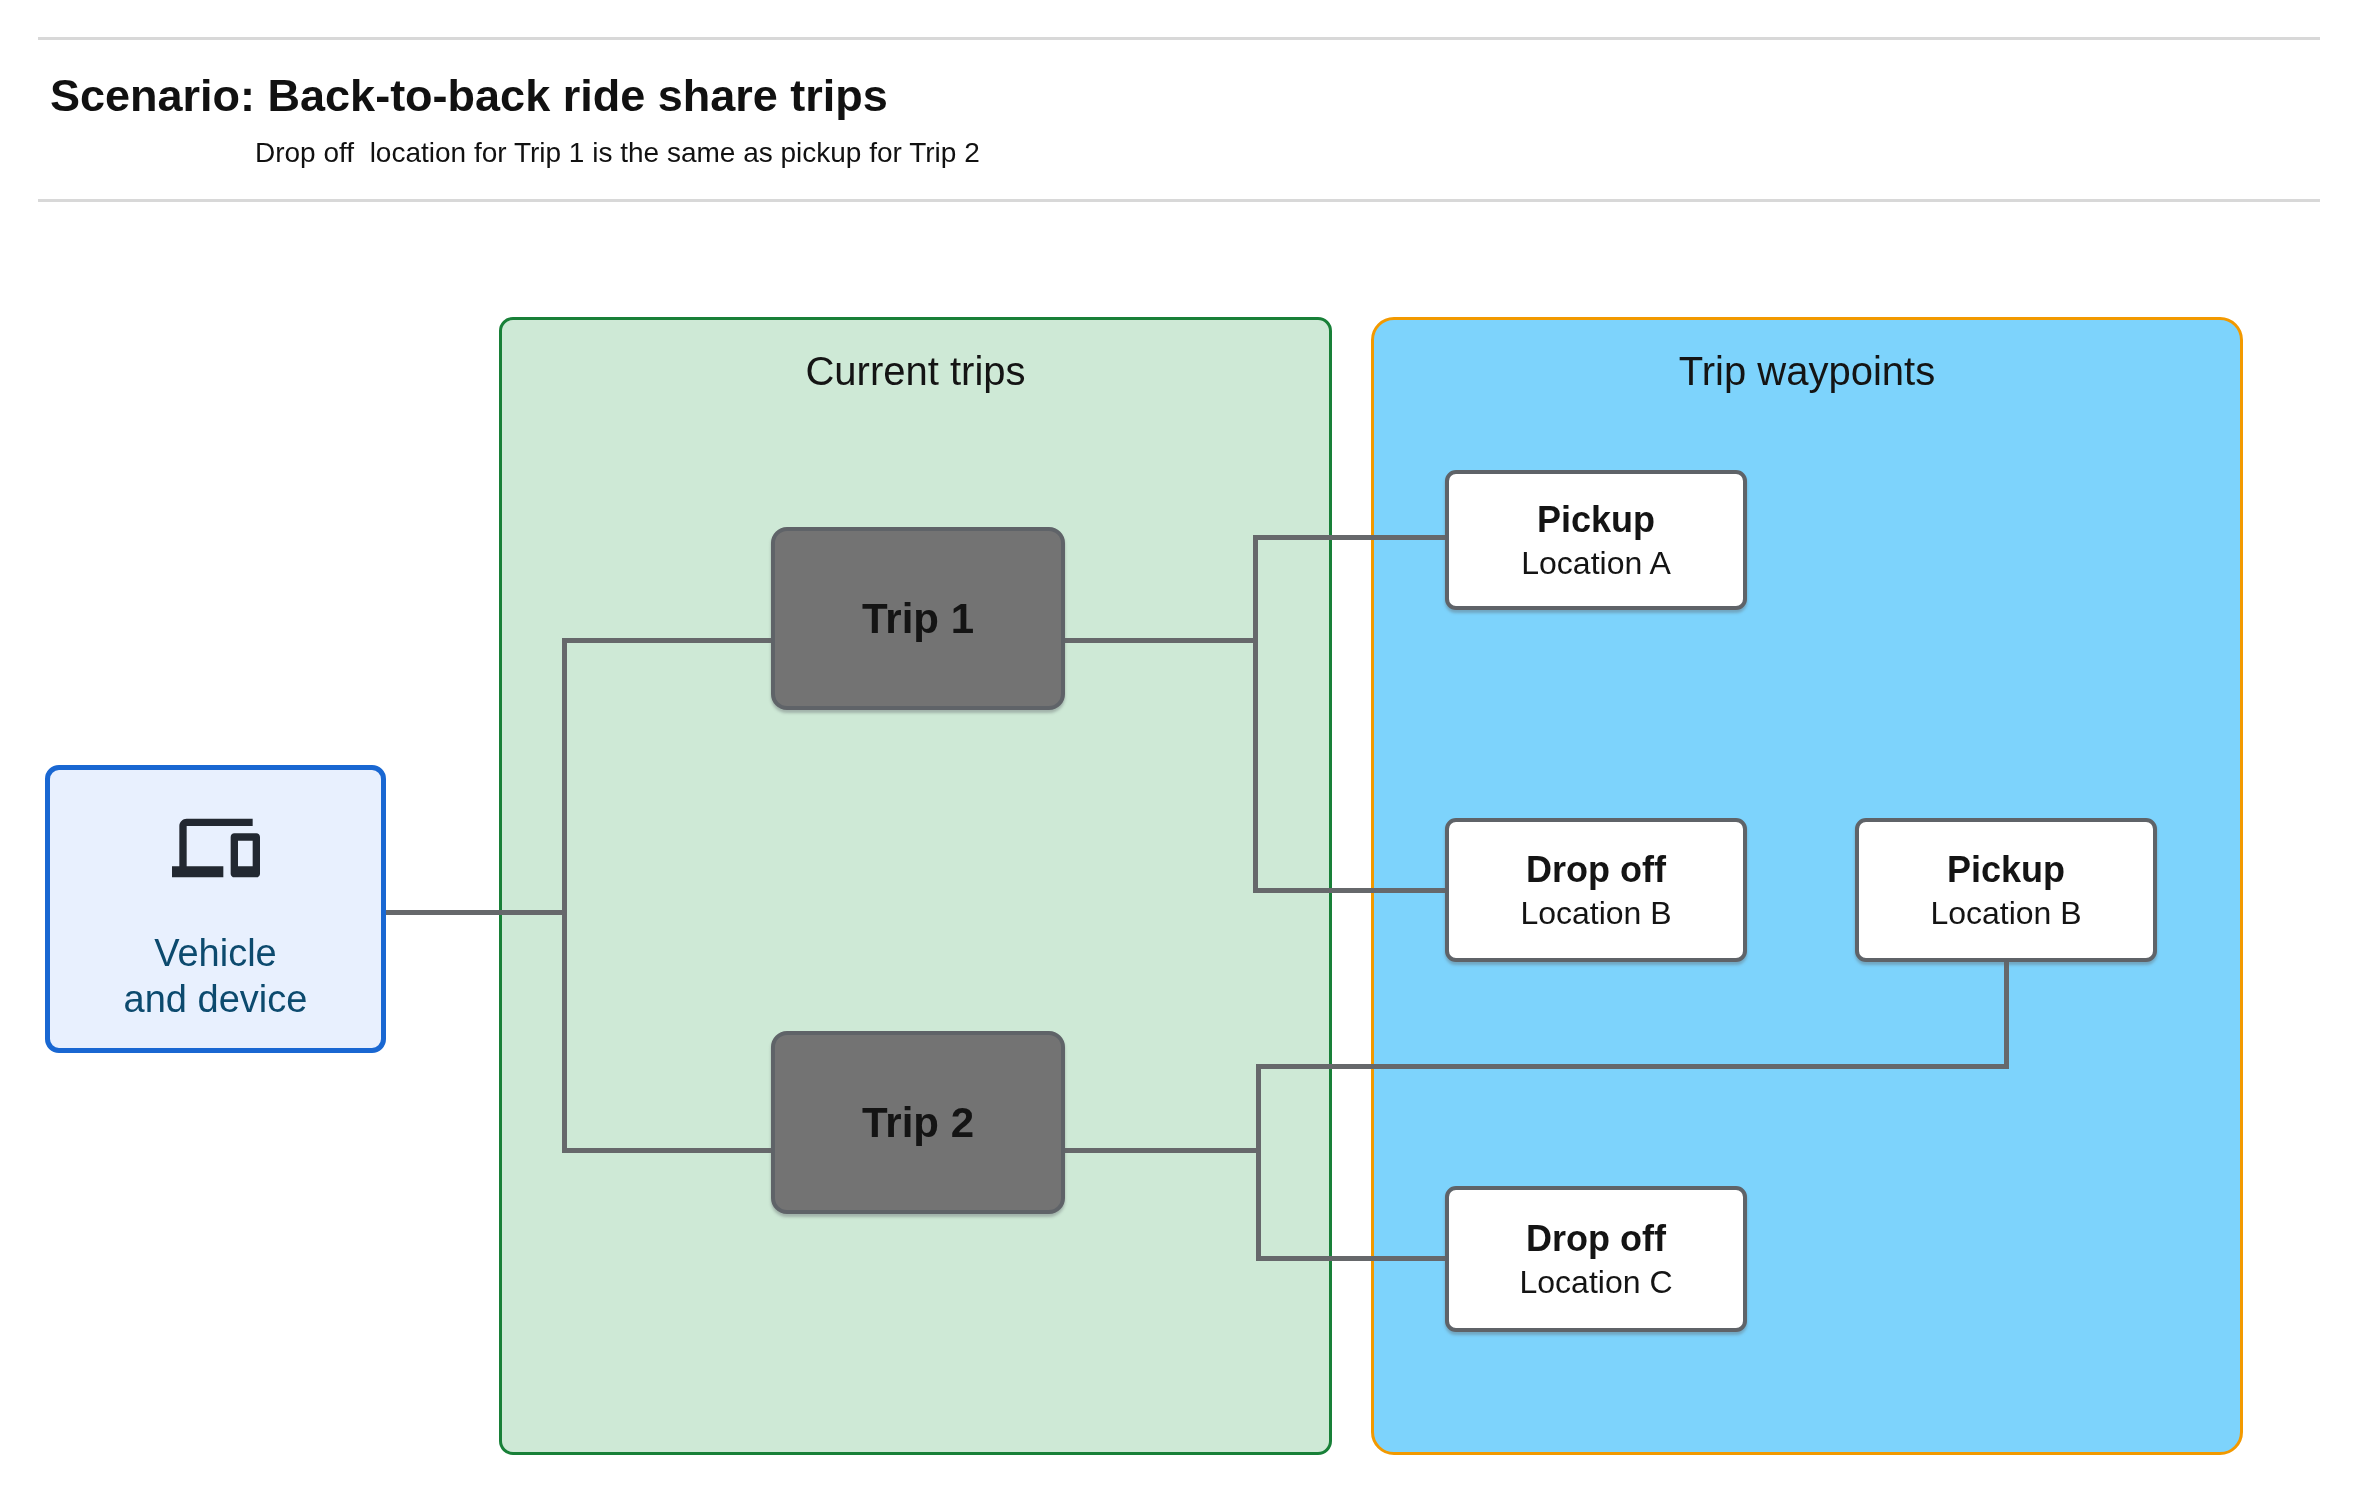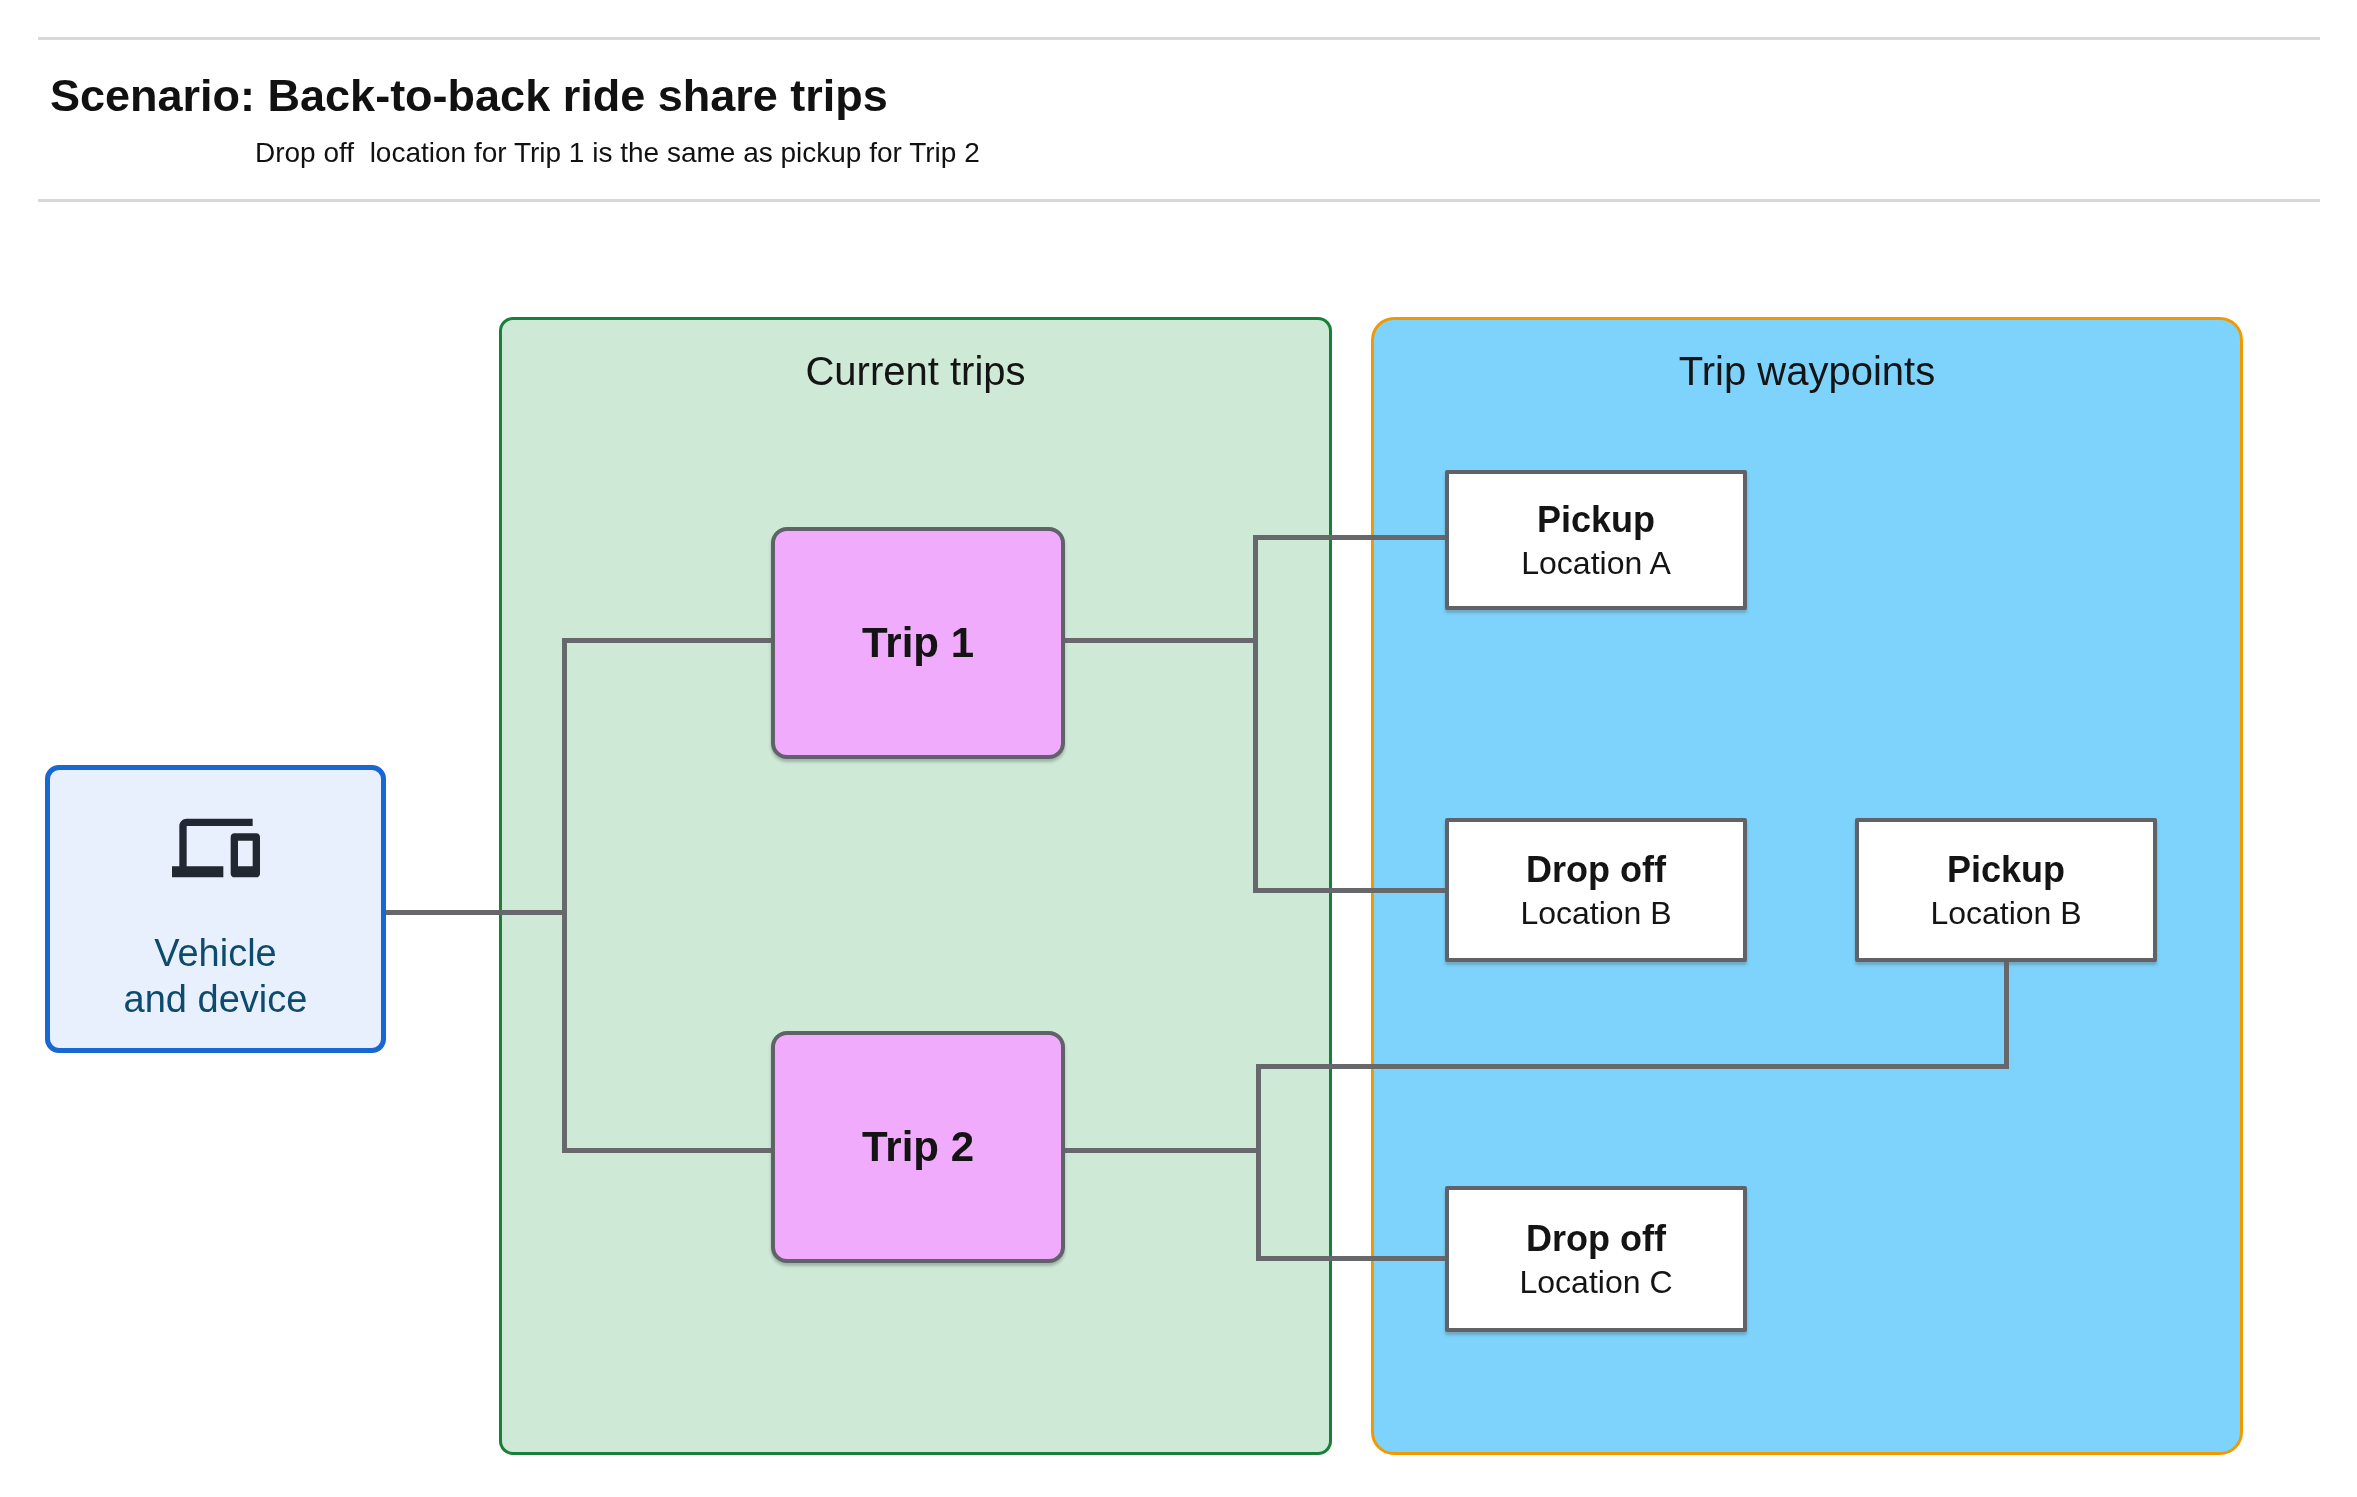--- a/index.html
+++ b/index.html
@@ -18,27 +18,27 @@
   .group-yellow{left:1371px;width:872px;background:#7dd3fc;border-color:#f29900;border-radius:23px;}
   .group-title{position:absolute;top:29px;left:0;right:0;text-align:center;font-size:40px;font-weight:400;color:#141414;}
 
   .connector{position:absolute;background:#66686b;}
 
   .node-blue{position:absolute;left:45px;top:765px;width:341px;height:288px;background:#e8f0fe;
     border:5px solid #1967d2;border-radius:14px;box-sizing:border-box;}
   .node-icon{position:absolute;top:34px;left:0;right:0;display:flex;justify-content:center;}
   .node-label{position:absolute;bottom:26px;left:0;right:0;text-align:center;font-size:38px;font-weight:400;line-height:46px;color:#0c4a6e;}
 
-  .trip-box{position:absolute;left:771px;width:294px;height:232px;background:#f0abfc;border:4px solid #5f6368;
+  .trip-box{position:absolute;left:771px;width:294px;height:183px;background:#737373;border:4px solid #5f6368;
     border-radius:16px;box-sizing:border-box;display:flex;align-items:center;justify-content:center;
     font-size:42px;font-weight:700;color:#141414;box-shadow:0 3px 3px rgba(95,99,104,.40);}
   .trip-1{top:527px;}
   .trip-2{top:1031px;}
 
-  .wp-box{position:absolute;width:302px;background:#ffffff;border:4px solid #5f6368;border-radius:2px;
+  .wp-box{position:absolute;width:302px;background:#ffffff;border:4px solid #5f6368;border-radius:11px;
     box-sizing:border-box;display:flex;flex-direction:column;align-items:center;justify-content:center;
     box-shadow:0 3px 3px rgba(95,99,104,.40);}
   .wp-title{font-size:36px;font-weight:700;line-height:46px;color:#141414;}
   .wp-loc{font-size:32px;font-weight:400;line-height:40px;color:#141414;text-align:center;}
   .wp-a{left:1445px;top:470px;height:140px;}
   .wp-b-drop{left:1445px;top:818px;height:144px;}
   .wp-b-pick{left:1855px;top:818px;height:144px;}
   .wp-c{left:1445px;top:1186px;height:146px;}
 </style>
 </head>

